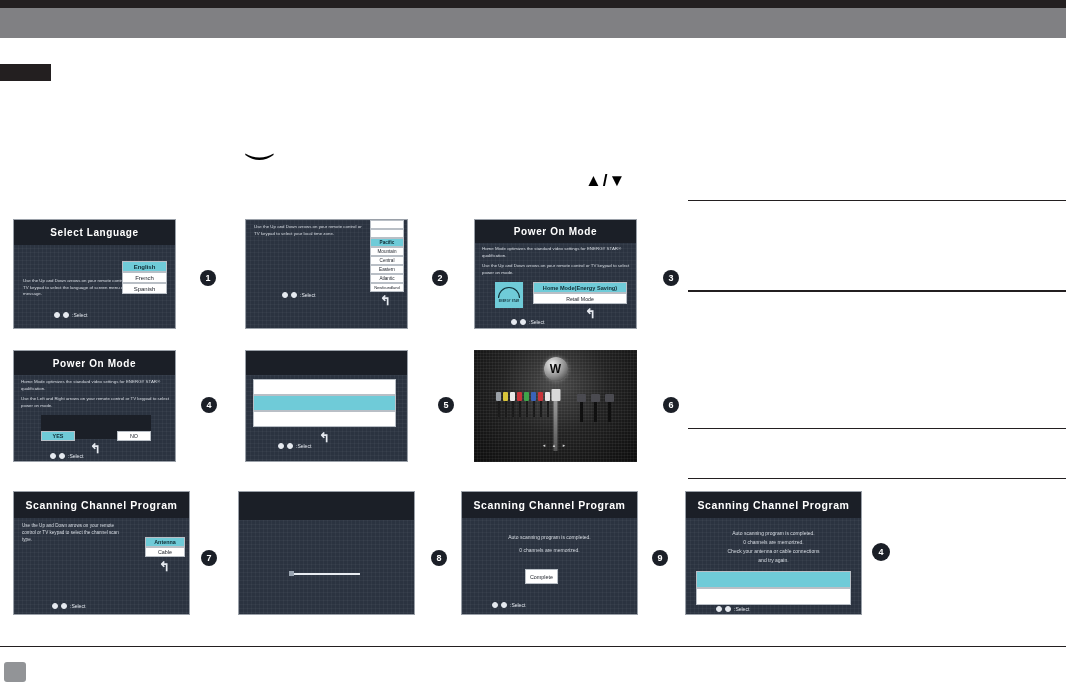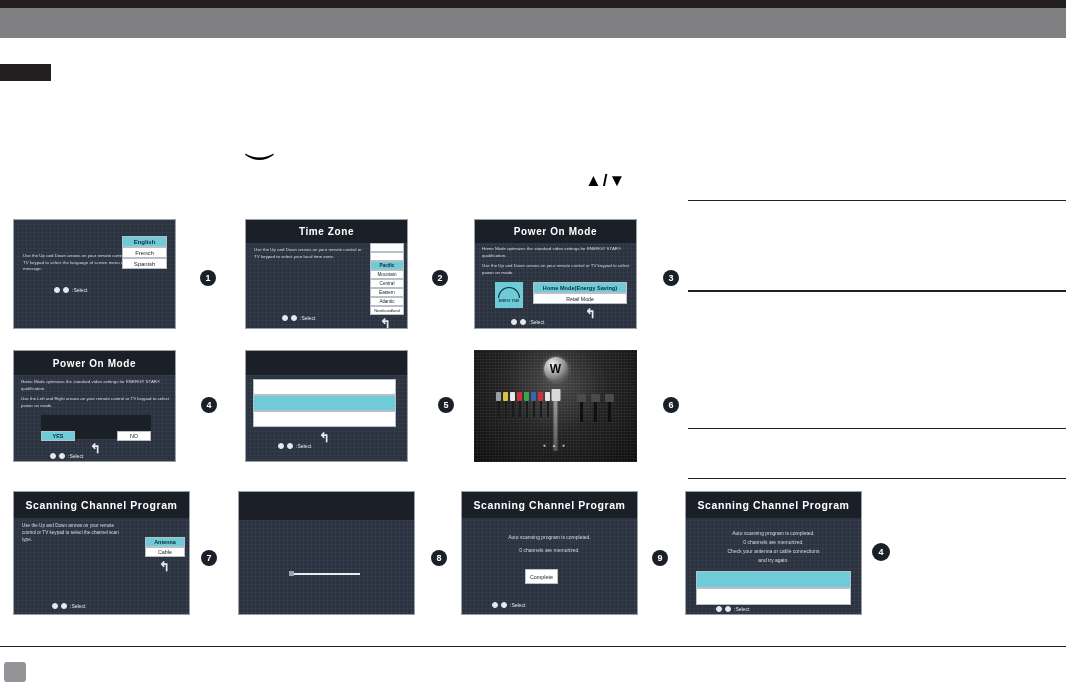--- a/index.html
+++ b/index.html
@@ -208,36 +208,36 @@
 <div class="updown-glyph">▲/▼</div>
 
 <div class="rule r1"></div>
 <div class="rule r2"></div>
 <div class="rule r3"></div>
 <div class="rule r4"></div>
 <div class="rule bottom"></div>
 <div class="page-chip"></div>
 
 <div class="osd" style="left:13px; top:219px; width:163px; height:110px;">
+  <div class="osd-title" style="height:25px; font-size:10px;">Select Language</div>
   <div class="osd-body" style="height:85px;">
     <div class="osd-desc" style="left:9px; top:33px; width:114px; font-size:4.4px;">Use the Up and Down arrows on your remote control or TV keypad to select the language of screen menu and message.</div>
     <div class="opt sel" style="position:absolute; left:108px; top:16px; width:45px; height:11px; font-size:6px;">English</div>
     <div class="opt" style="position:absolute; left:108px; top:27px; width:45px; height:11px; font-size:6px;">French</div>
     <div class="opt" style="position:absolute; left:108px; top:38px; width:45px; height:11px; font-size:6px;">Spanish</div>
     <div class="osd-select" style="left:40px; top:67px; font-size:5px;">
       <span class="dotbtn"></span>
       <span class="dotbtn"></span>
       <span>:Select</span>
     </div>
   </div>
 </div>
 <div class="badge" style="left:200px; top:270px; width:16px; height:16px; font-size:9px;">1</div>
 
 <div class="osd" style="left:245px; top:219px; width:163px; height:110px;">
-  <div class="osd-title" style="height:23px; font-size:10px;">Time Zone</div>
   <div class="osd-body" style="height:87px;">
     <div class="osd-desc" style="left:8px; top:4px; width:108px; font-size:4.4px;">Use the Up and Down arrows on your remote control or TV keypad to select your local time zone.</div>
     <div class="opt blank" style="position:absolute; left:124px; top:0px; width:34px; height:9px; font-size:4.6px;"></div>
     <div class="opt blank" style="position:absolute; left:124px; top:9px; width:34px; height:9px; font-size:4.6px;"></div>
     <div class="opt sel" style="position:absolute; left:124px; top:18px; width:34px; height:9px; font-size:4.6px;">Pacific</div>
     <div class="opt" style="position:absolute; left:124px; top:27px; width:34px; height:9px; font-size:4.6px;">Mountain</div>
     <div class="opt" style="position:absolute; left:124px; top:36px; width:34px; height:9px; font-size:4.6px;">Central</div>
     <div class="opt" style="position:absolute; left:124px; top:45px; width:34px; height:9px; font-size:4.6px;">Eastern</div>
     <div class="opt" style="position:absolute; left:124px; top:54px; width:34px; height:9px; font-size:4.6px;">Atlantic</div>
     <div class="opt" style="position:absolute; left:124px; top:63px; width:34px; height:9px; font-size:4px;">Newfoundland</div>

